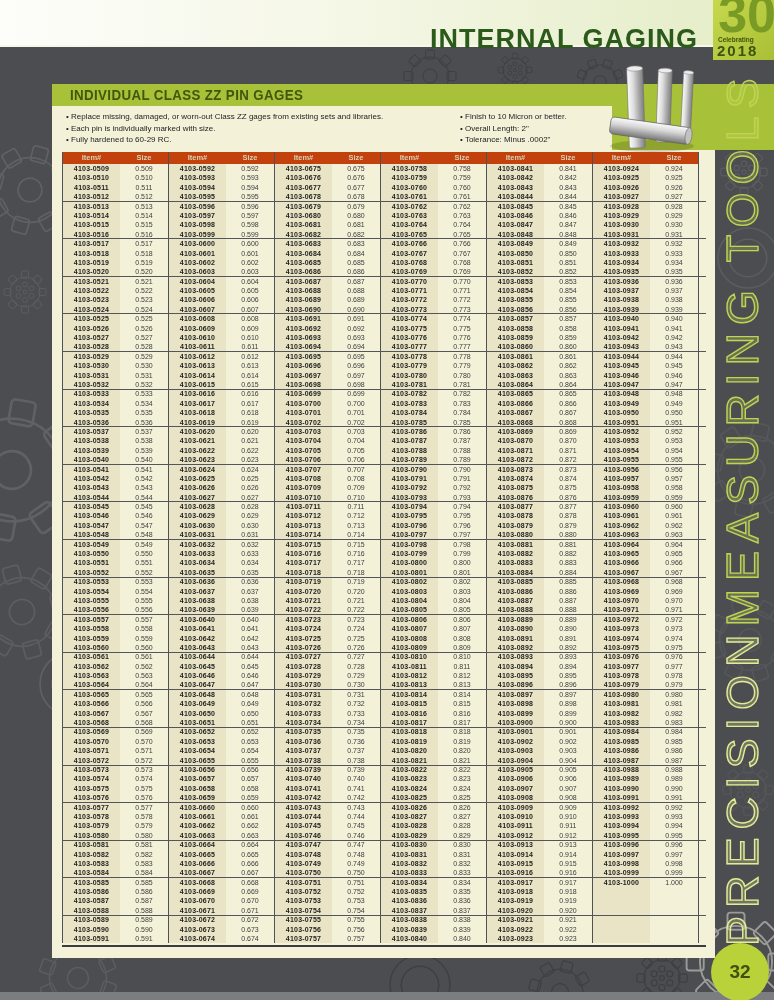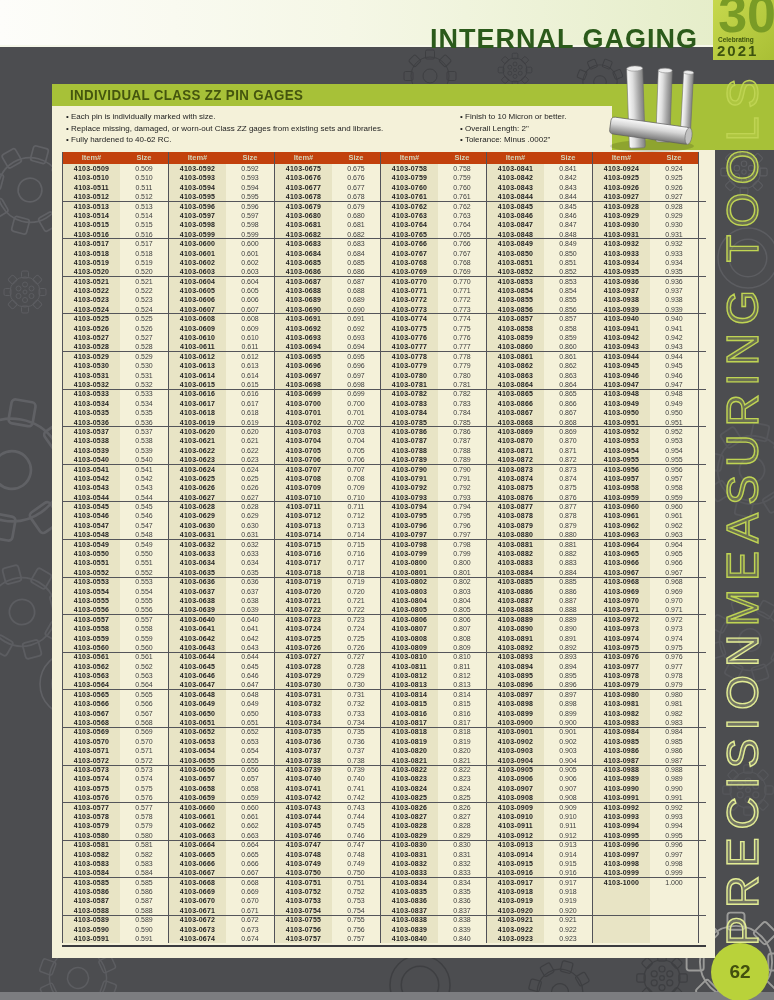--- a/index.html
+++ b/index.html
@@ -135,21 +135,21 @@
   <use href="#gear2" transform="translate(662,978) scale(0.6)" color="#3e3f42"></use>
   <use href="#gear" transform="translate(736,962) scale(0.95)" color="#9b9b99"></use>
 </svg>
 
 <div class="banner">
   <div class="banner-title">INTERNAL GAGING</div>
 </div>
 <div class="logo">
   <div class="logo-number">30</div>
   <div class="logo-caption">Celebrating</div>
-  <div class="logo-year">2021</div>
+  <div class="logo-year">2018</div>
 </div>
 
 <div class="page">
   <div class="lime-block"></div>
 
   <div class="section-bar">
     <span class="section-title">INDIVIDUAL CLASS ZZ PIN GAGES</span>
   </div>
 
   <svg class="pins" viewBox="0 0 118 98">
@@ -180,23 +180,23 @@
       <rect x="78" y="14" width="10" height="64" rx="2" fill="url(#pinv)" stroke="#6e6e6e" stroke-width="0.6"></rect>
       <ellipse cx="83" cy="14.4" rx="5" ry="1.8" fill="#ececec" stroke="#8d8d8d" stroke-width="0.6"></ellipse>
     </g>
     <g transform="rotate(8 45 72)">
       <rect x="6" y="64" width="80" height="17" rx="4" fill="url(#pinh)" stroke="#5f5f5f" stroke-width="0.7"></rect>
       <ellipse cx="85" cy="72.5" rx="3.4" ry="8.4" fill="#c2c2c2" stroke="#6e6e6e" stroke-width="0.6"></ellipse>
     </g>
   </svg>
 
   <div class="bullets left" id="bullets-left">
+      <div>Replace missing, damaged, or worn-out Class ZZ gages from existing sets and libraries.</div>
       <div>Each pin is individually marked with size.</div>
-      <div>Replace missing, damaged, or worn-out Class ZZ gages from existing sets and libraries.</div>
-      <div>Fully hardened to 40-62 RC.</div>
+      <div>Fully hardened to 60-29 RC.</div>
     </div>
   <div class="bullets right" id="bullets-right">
       <div>Finish to 10 Micron or better.</div>
       <div>Overall Length: 2"</div>
       <div>Tolerance: Minus .0002"</div>
     </div>
 
   <div class="tbl-wrap">
     <div class="tbl-columns" id="tbl">
         <div class="pair-col">
@@ -2241,13 +2241,13 @@
         </div>
       </div>
     <div class="group-lines"></div>
     <div class="tbl-bottom"></div>
   </div>
 </div>
 
 <div class="sidebar-text"><span class="p1">PRECISION</span><span class="p2">MEASURING TOOLS</span></div>
 
 <div class="bottom-strip"></div>
-<div class="page-badge">62</div>
+<div class="page-badge">32</div>
 
 </body></html>

